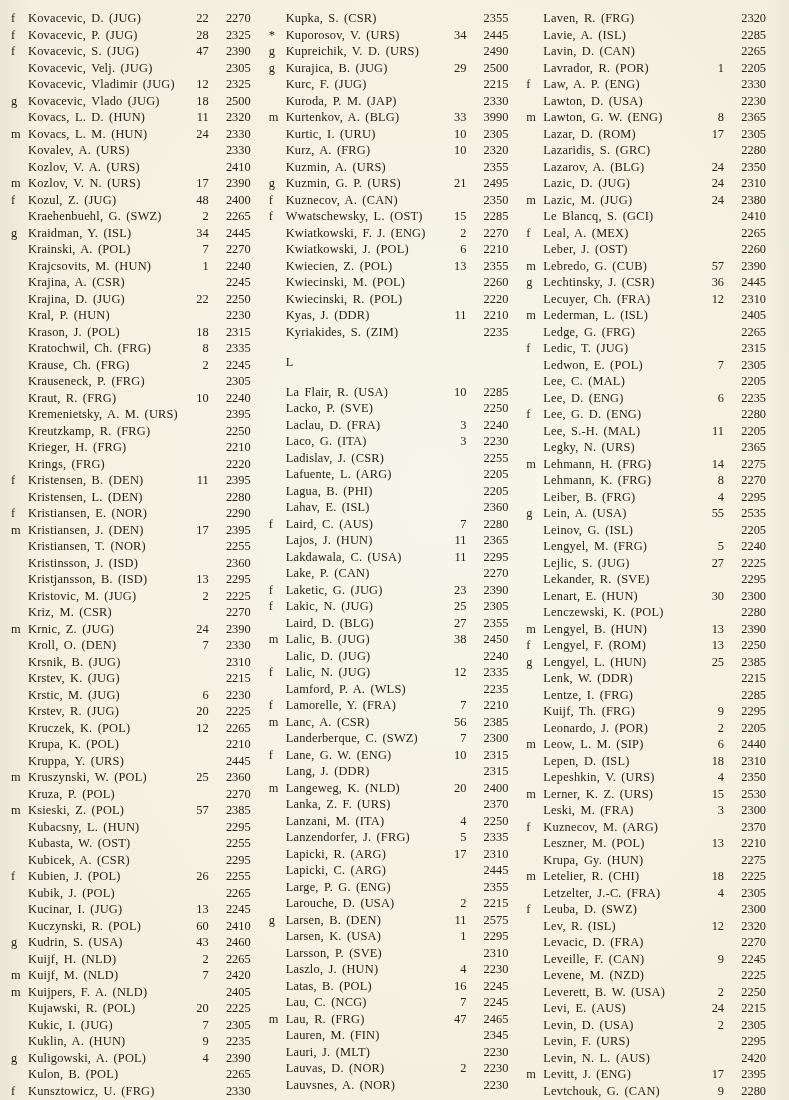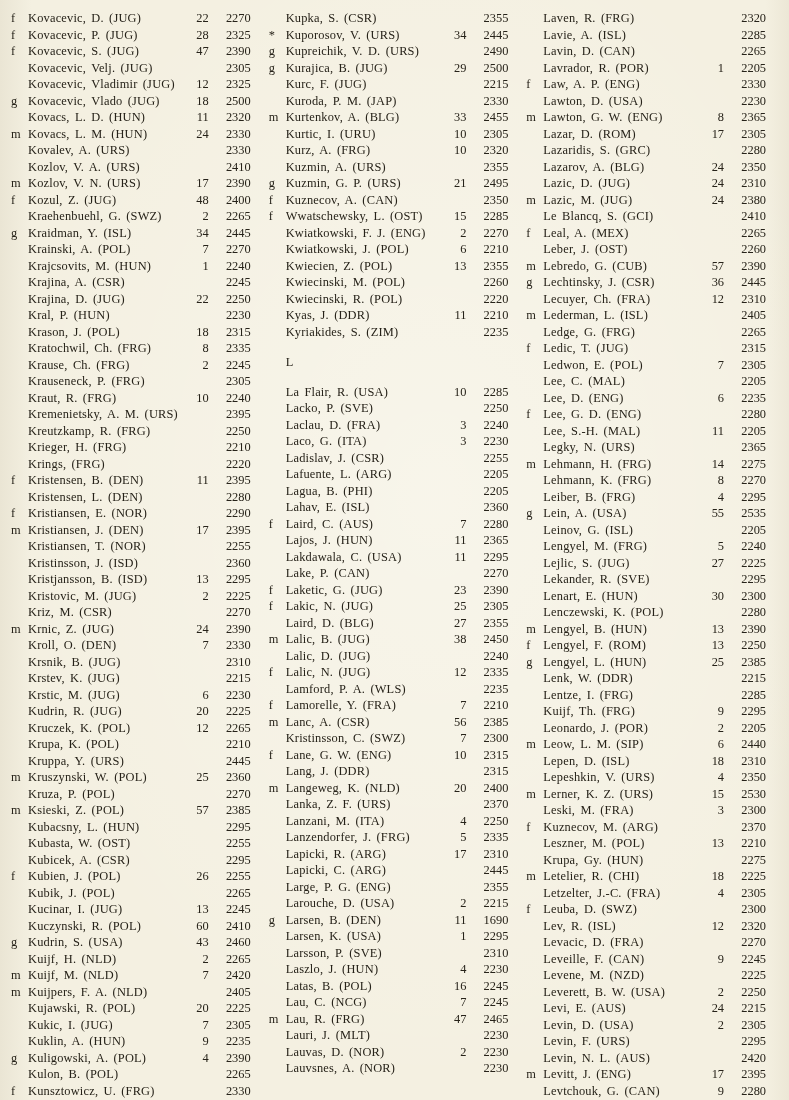--- a/index.html
+++ b/index.html
@@ -306,21 +306,21 @@
         <span class="rating">2215</span>
       </div>
       <div class="row">
         <span class="prefix"></span>
         <span class="name">Krstic, M. (JUG)</span>
         <span class="games">6</span>
         <span class="rating">2230</span>
       </div>
       <div class="row">
         <span class="prefix"></span>
-        <span class="name">Kudrin, R. (JUG)</span>
+        <span class="name">Krstev, R. (JUG)</span>
         <span class="games">20</span>
         <span class="rating">2225</span>
       </div>
       <div class="row">
         <span class="prefix"></span>
         <span class="name">Kruczek, K. (POL)</span>
         <span class="games">12</span>
         <span class="rating">2265</span>
       </div>
       <div class="row">
@@ -490,21 +490,21 @@
       <div class="row">
         <span class="prefix"></span>
         <span class="name">Kuroda, P. M. (JAP)</span>
         <span class="games"></span>
         <span class="rating">2330</span>
       </div>
       <div class="row">
         <span class="prefix">m</span>
         <span class="name">Kurtenkov, A. (BLG)</span>
         <span class="games">33</span>
-        <span class="rating">2455</span>
+        <span class="rating">3990</span>
       </div>
       <div class="row">
         <span class="prefix"></span>
         <span class="name">Kurtic, I. (URU)</span>
         <span class="games">10</span>
         <span class="rating">2305</span>
       </div>
       <div class="row">
         <span class="prefix"></span>
         <span class="name">Kurz, A. (FRG)</span>
@@ -702,21 +702,21 @@
         <span class="rating">2210</span>
       </div>
       <div class="row">
         <span class="prefix">m</span>
         <span class="name">Lanc, A. (CSR)</span>
         <span class="games">56</span>
         <span class="rating">2385</span>
       </div>
       <div class="row">
         <span class="prefix"></span>
-        <span class="name">Kristinsson, C. (SWZ)</span>
+        <span class="name">Landerberque, C. (SWZ)</span>
         <span class="games">7</span>
         <span class="rating">2300</span>
       </div>
       <div class="row">
         <span class="prefix">f</span>
         <span class="name">Lane, G. W. (ENG)</span>
         <span class="games">10</span>
         <span class="rating">2315</span>
       </div>
       <div class="row">
@@ -770,21 +770,21 @@
       <div class="row">
         <span class="prefix"></span>
         <span class="name">Larouche, D. (USA)</span>
         <span class="games">2</span>
         <span class="rating">2215</span>
       </div>
       <div class="row">
         <span class="prefix">g</span>
         <span class="name">Larsen, B. (DEN)</span>
         <span class="games">11</span>
-        <span class="rating">1690</span>
+        <span class="rating">2575</span>
       </div>
       <div class="row">
         <span class="prefix"></span>
         <span class="name">Larsen, K. (USA)</span>
         <span class="games">1</span>
         <span class="rating">2295</span>
       </div>
       <div class="row">
         <span class="prefix"></span>
         <span class="name">Larsson, P. (SVE)</span>
@@ -807,20 +807,26 @@
         <span class="prefix"></span>
         <span class="name">Lau, C. (NCG)</span>
         <span class="games">7</span>
         <span class="rating">2245</span>
       </div>
       <div class="row">
         <span class="prefix">m</span>
         <span class="name">Lau, R. (FRG)</span>
         <span class="games">47</span>
         <span class="rating">2465</span>
+      </div>
+      <div class="row">
+        <span class="prefix"></span>
+        <span class="name">Lauren, M. (FIN)</span>
+        <span class="games"></span>
+        <span class="rating">2345</span>
       </div>
       <div class="row">
         <span class="prefix"></span>
         <span class="name">Lauri, J. (MLT)</span>
         <span class="games"></span>
         <span class="rating">2230</span>
       </div>
       <div class="row">
         <span class="prefix"></span>
         <span class="name">Lauvas, D. (NOR)</span>

